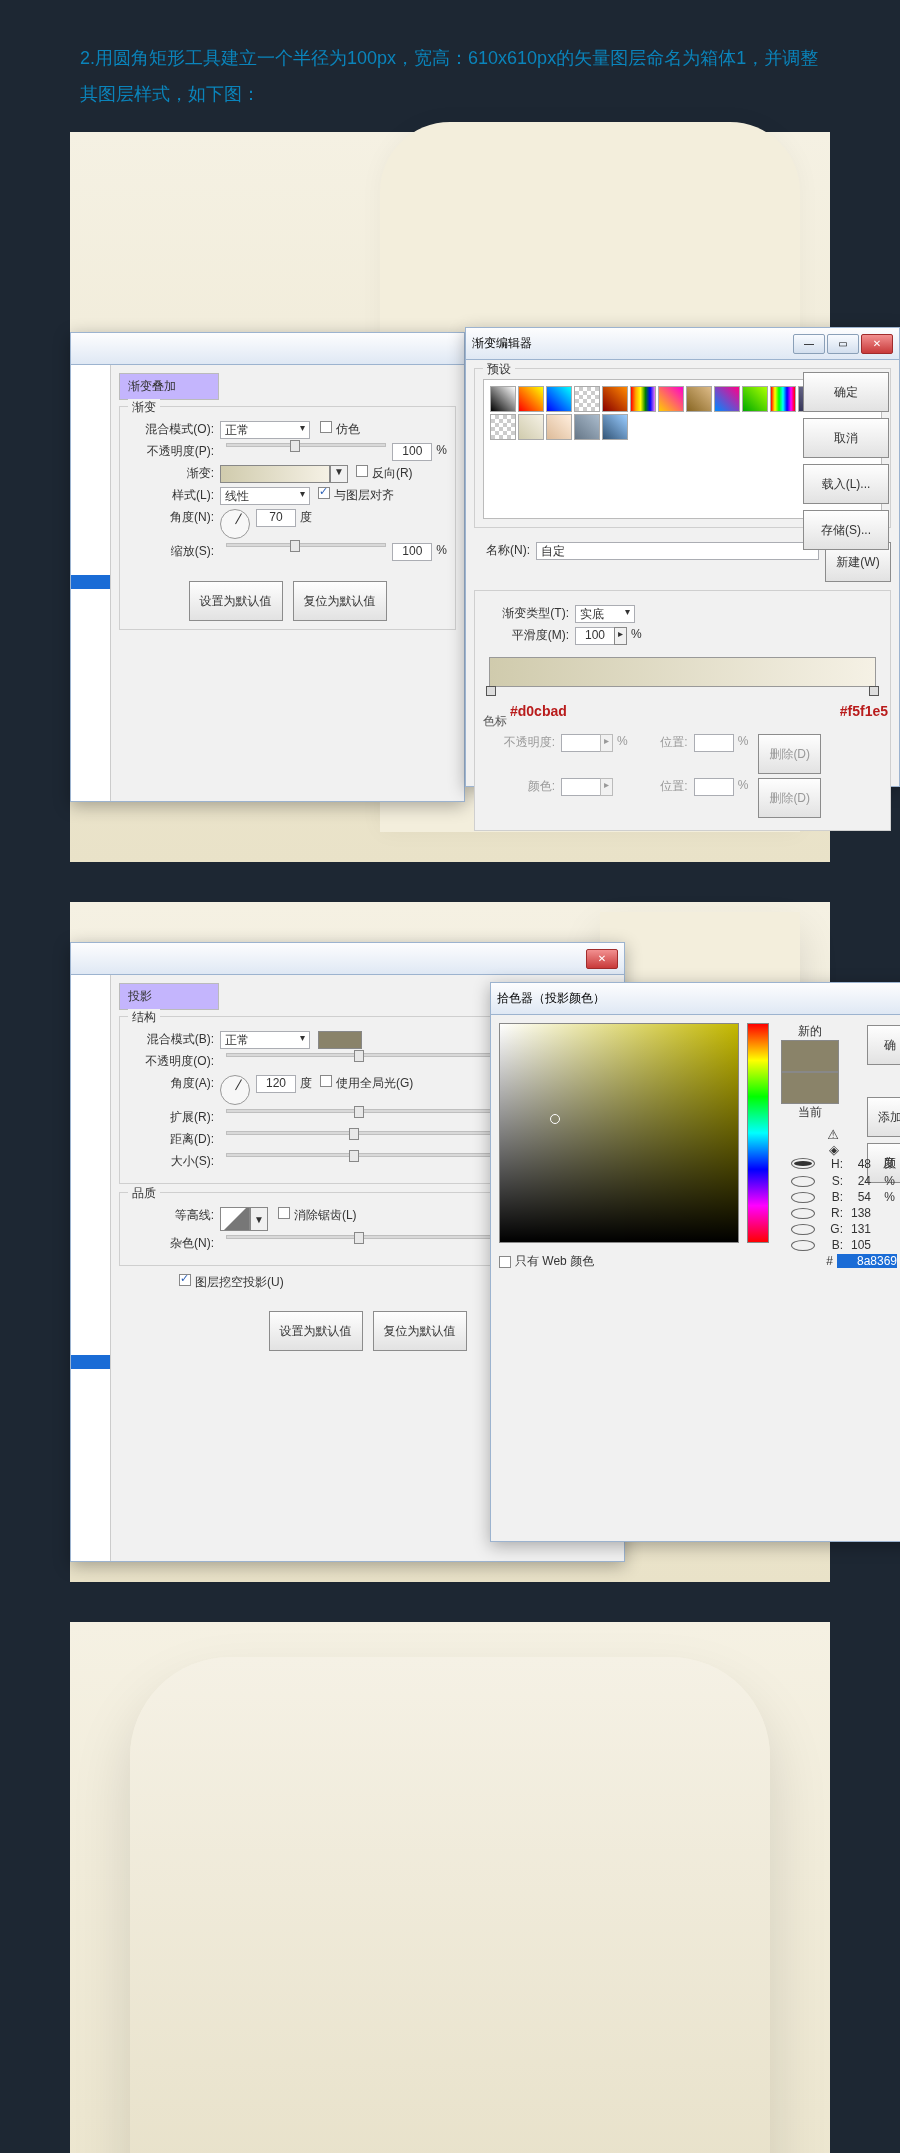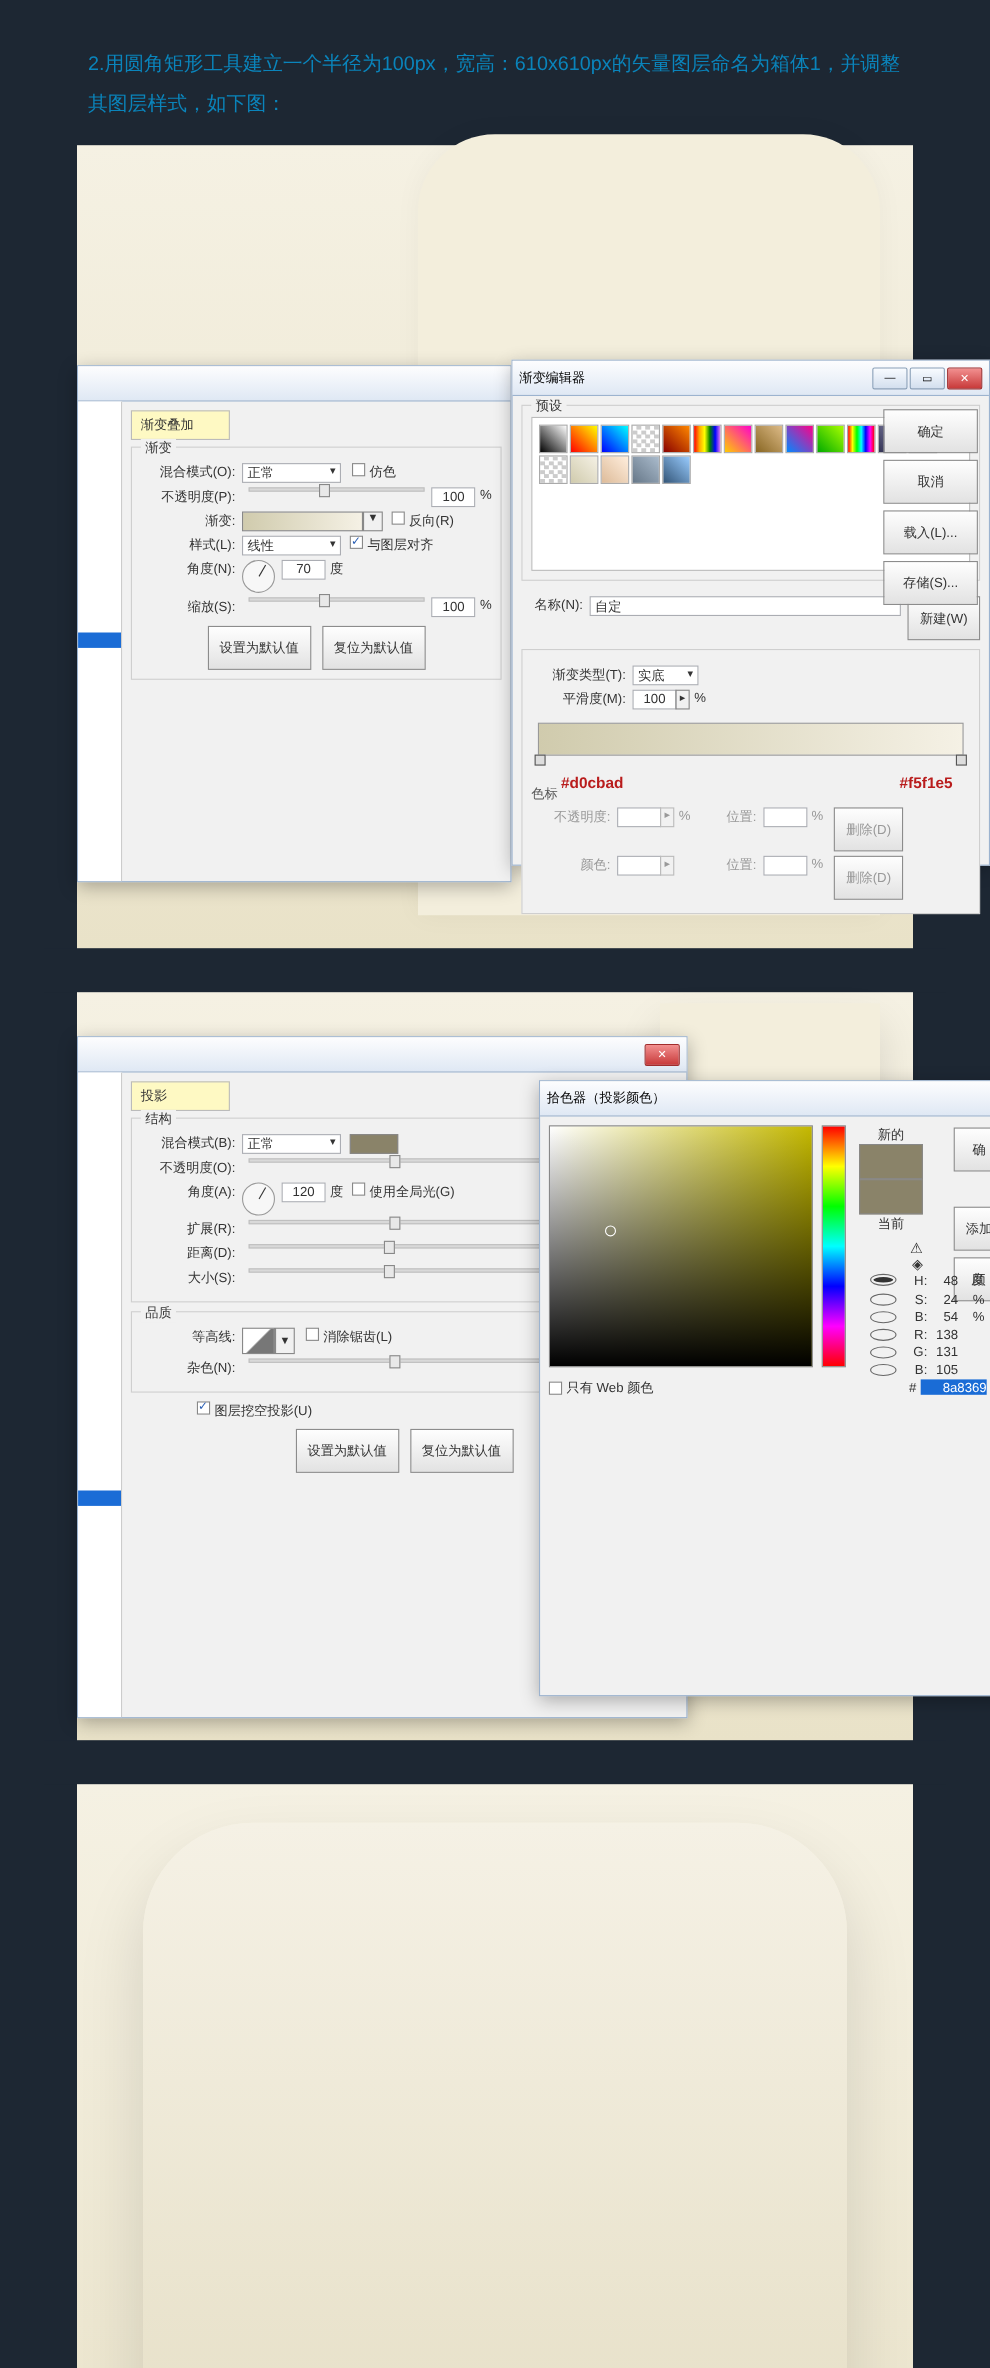--- a/index.html
+++ b/index.html
@@ -15,34 +15,34 @@
 .win{position:absolute;background:#f1f1f1;border:1px solid #9cb3cf;box-shadow:0 4px 16px rgba(0,0,0,.3)}
 .winA{left:0;top:200px;width:395px;height:470px}
 .winB{left:395px;top:195px;width:435px;height:460px}
 .winC{left:0;top:40px;width:555px;height:620px}
 .winD{left:420px;top:80px;width:430px;height:560px}
 .titlebar{height:32px;background:linear-gradient(180deg,#fdfdfe,#dfe8f4);border-bottom:1px solid #9cb3cf;display:flex;align-items:center;padding:0 6px;font-size:12px}
 .titlebar .spacer{flex:1}
 .wbtn{width:32px;height:20px;margin-left:2px;display:inline-flex;align-items:center;justify-content:center;font-size:10px;border:1px solid #8aa0b8;background:linear-gradient(180deg,#f8fbff,#d3dfee);border-radius:2px}
 .wbtn.close{background:linear-gradient(180deg,#f29090,#c83a3a);color:#fff;border-color:#a02c2c}
 .winbody{padding:8px;font-size:12px;color:#333}
-.tabhead{background:#fef9c3;border:1px solid #bbb;padding:4px 8px;width:90px;margin-bottom:6px}
+.tabhead{background:#c4b5fd;border:1px solid #bbb;padding:4px 8px;width:100px;margin-bottom:6px}
 .group{border:1px solid #cfcfcf;padding:10px 8px 8px;margin-bottom:8px;position:relative;background:#f1f1f1}
 .group .gl{position:absolute;top:-8px;left:8px;background:#f1f1f1;padding:0 4px;font-size:12px}
 .row{display:flex;align-items:flex-start;margin:4px 0;font-size:12px}
 .row label{width:86px;text-align:right;margin-right:6px;white-space:nowrap}
 .row .val{border:1px solid #abadb3;background:#fff;height:18px;padding:0 4px;font-size:12px;min-width:40px;text-align:center}
 .row .slider{flex:1;height:4px;background:#d9d9d9;border:1px solid #bfbfbf;margin:0 6px;position:relative}
 .row .slider::after{content:"";position:absolute;top:-4px;left:40%;width:8px;height:10px;background:#e8e8e8;border:1px solid #888}
 .drop{border:1px solid #abadb3;background:#fff;height:18px;padding:0 18px 0 4px;font-size:12px;min-width:90px;position:relative}
 .drop::after{content:"▾";position:absolute;right:4px;top:0;font-size:10px}
 .chk{width:12px;height:12px;border:1px solid #888;background:#fff;display:inline-block;vertical-align:middle;margin-right:4px;position:relative}
 .chk.on::after{content:"✓";position:absolute;top:-3px;left:0;font-size:11px;color:#2b5fb4}
 .btn{border:1px solid #8c8c8c;background:linear-gradient(180deg,#fefefe,#e2e2e2);height:40px;padding:0 10px;font-size:12px;display:inline-flex;align-items:center;justify-content:center;min-width:86px}
-.btnrow{display:flex;gap:10px;margin-top:8px}
+.btnrow{display:flex;gap:10px;margin-top:20px}
 .sidebar{position:absolute;left:0;top:32px;bottom:0;width:40px;background:#fff;border-right:1px solid #ccc}
 .sidebar .sel{background:#1a6cd6;height:14px;margin:210px 0 0}
 .presets{border:1px solid #bbb;background:#fff;height:140px;padding:6px;display:flex;flex-wrap:wrap;gap:2px;align-content:flex-start;overflow:hidden}
 .sw{width:26px;height:26px;border:1px solid #aaa}
 .rightbtns{position:absolute;right:10px;top:44px;display:flex;flex-direction:column;gap:6px}
 .gradbar{height:30px;background:linear-gradient(90deg,#d0cbad,#f5f1e5);border:1px solid #999;position:relative;margin:12px 6px}
 .gradbar .stop{position:absolute;bottom:-10px;width:10px;height:10px;background:#ddd;border:1px solid #555}
 .hexlbl{color:#b91c1c;font-size:14px;font-weight:bold;position:absolute}
 .hsvfield{width:240px;height:220px;background:linear-gradient(to top,#000,rgba(0,0,0,0)),linear-gradient(to right,#fff,#c4b800);border:1px solid #888;position:relative}
 .hsvfield .ring{position:absolute;width:10px;height:10px;border:1px solid #fff;border-radius:50%;left:50px;top:90px}
@@ -185,21 +185,21 @@
               <label style="width:86px">平滑度(M):</label>
               <span class="val">100</span>
               <span style="border:1px solid #888;padding:0 3px;height:18px;font-size:10px;margin-left:-1px">▸</span>
               <span style="margin-left:4px">%</span>
             </div>
           <div class="gradbar">
             <span class="stop" style="left:-4px"></span>
             <span class="stop" style="right:-4px"></span>
           </div>
           <span class="hexlbl" style="left:35px;top:112px">#d0cbad</span>
-          <span class="hexlbl" style="right:24px;top:112px">#f5f1e5</span>
+          <span class="hexlbl" style="right:2px;top:112px">#f5f1e5</span>
           <div style="margin-top:26px;color:#555">色标</div>
           <div class="row" style="color:#999">
             <label style="width:72px">不透明度:</label>
               <span class="val" style="width:36px"></span>
               <span style="border:1px solid #bbb;padding:0 3px;height:18px;font-size:10px;margin-left:-1px">▸</span>
               <span style="margin-left:4px">%</span>
             <label style="width:46px;margin-left:14px">位置:</label>
               <span class="val" style="width:36px"></span>
               <span style="margin-left:4px">%</span>
             <span class="btn" style="min-width:60px;margin-left:10px;color:#999">删除(D)</span>

